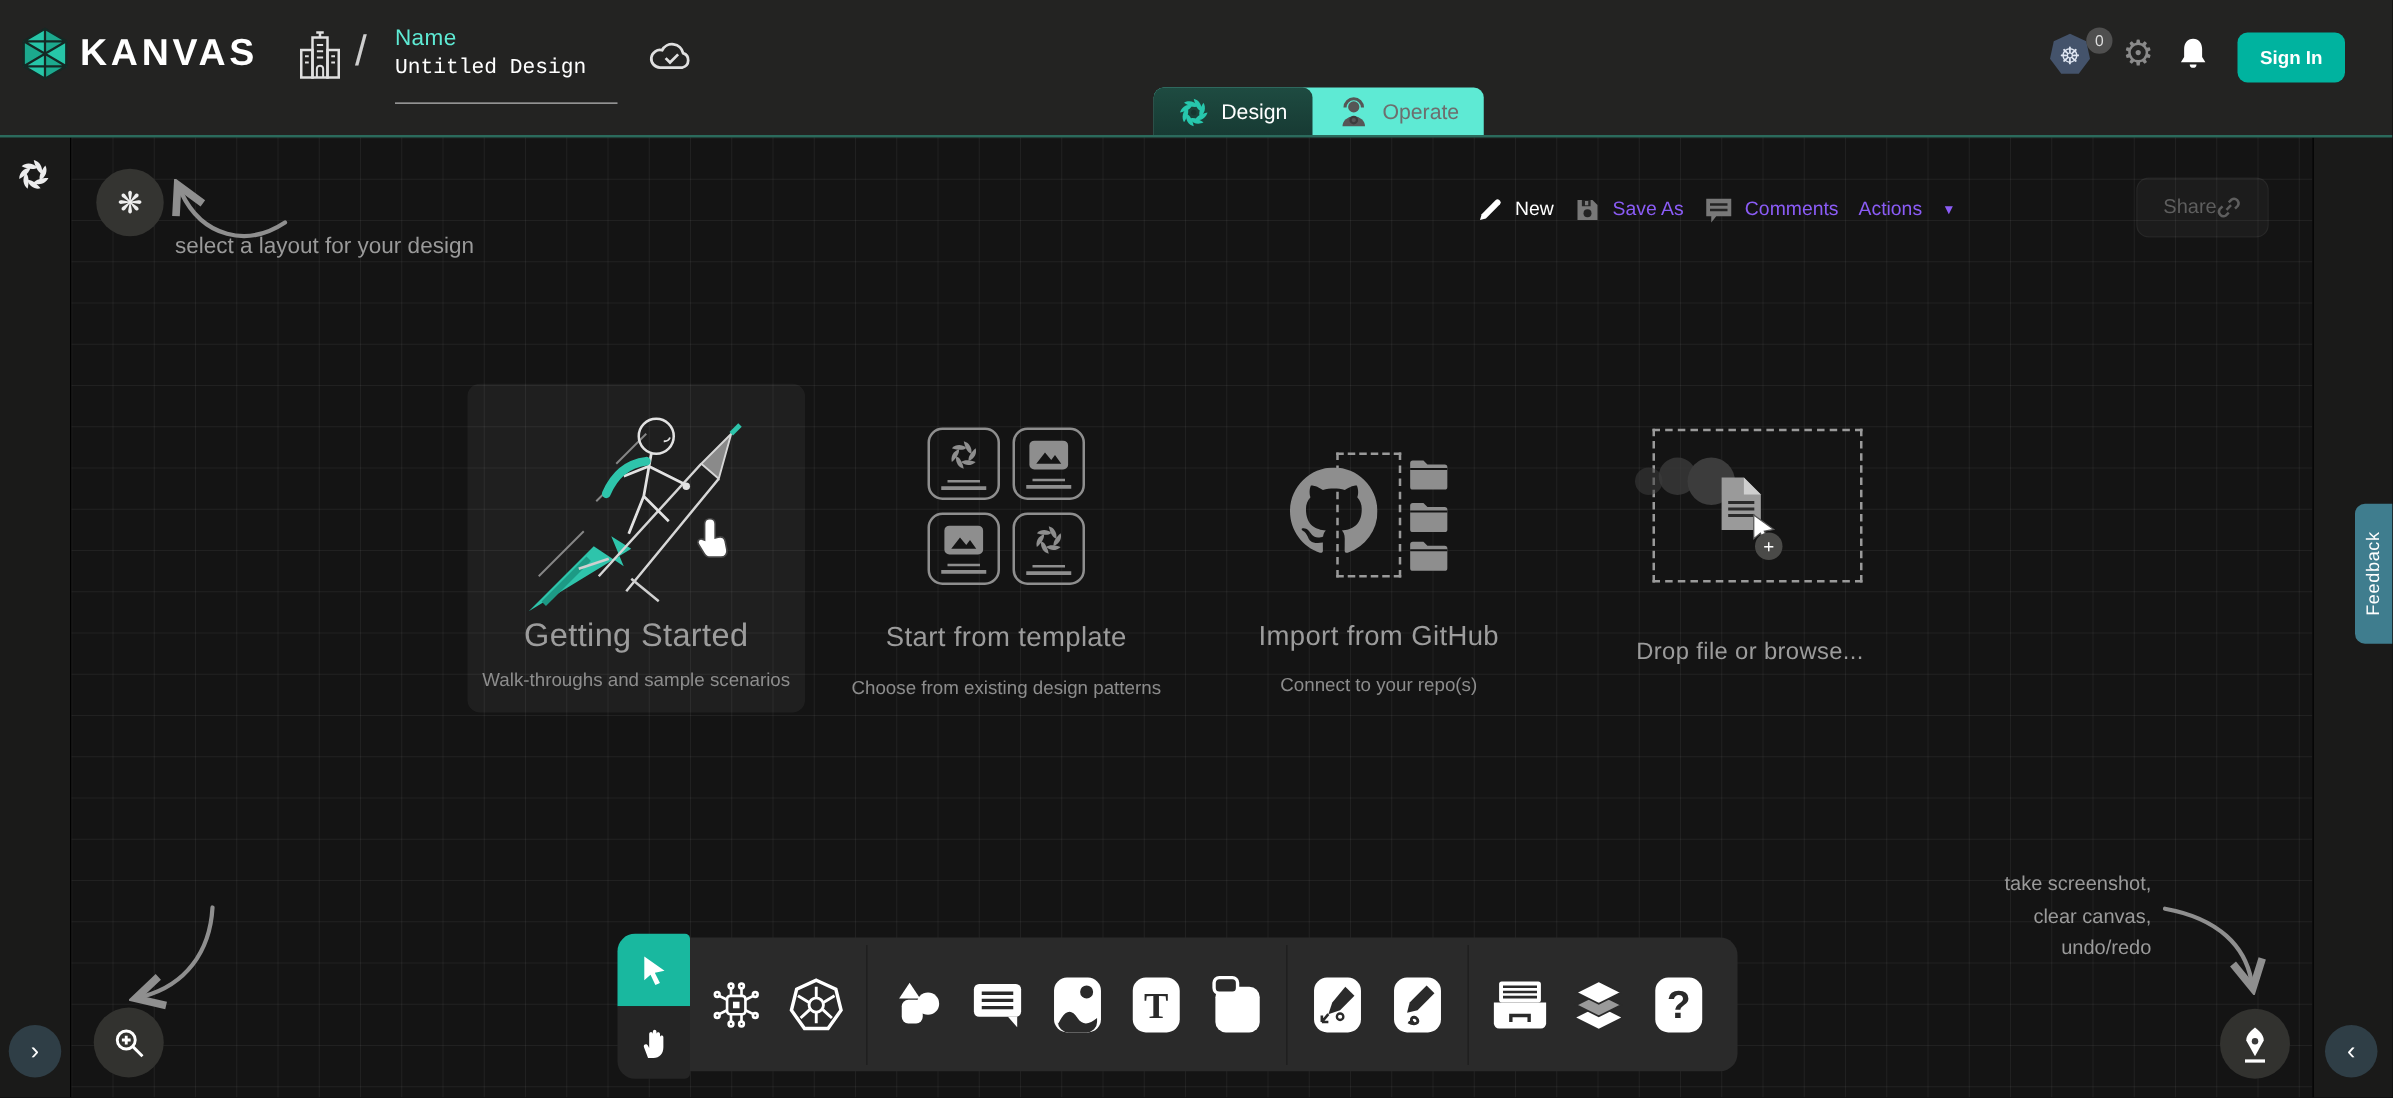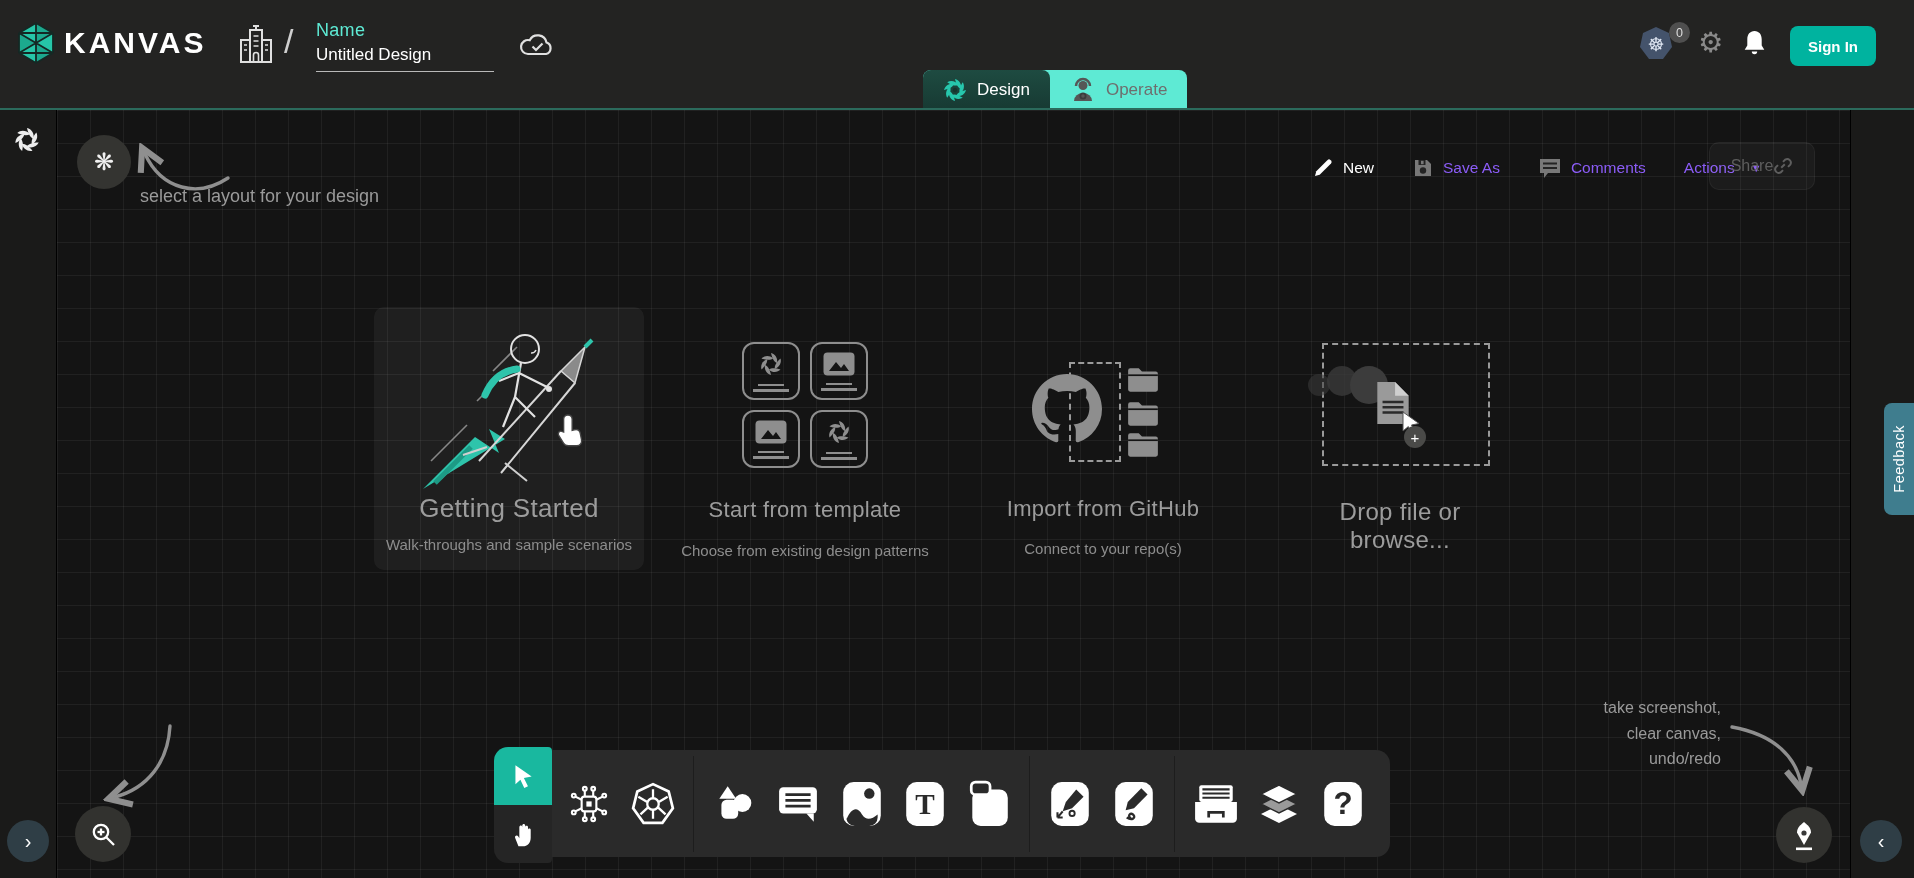--- a/index.html
+++ b/index.html
@@ -9,21 +9,21 @@
   .abs{position:absolute}
 
   
   .header{position:absolute;left:0;top:0;width:1914px;height:108px;background:#232322;z-index:5}
   .teal-line{position:absolute;left:0;top:108px;width:1914px;height:2px;background:#2b6a5c;z-index:6}
   .brand{position:absolute;left:64px;top:26px;font-size:30px;font-weight:800;letter-spacing:3px;color:#fff}
   .slash{position:absolute;left:284px;top:22px;font-size:34px;font-weight:300;color:#cfcfcf}
   .name-block{position:absolute;left:316px;top:20px}
   .name-label{font-size:18px;color:#5eead4;letter-spacing:.3px}
   .name-input{display:block;margin-top:4px;width:178px;background:transparent;border:none;outline:none;
-    border-bottom:1px solid #b9b9b9;color:#fff;font-size:17px;padding-bottom:6px;font-family:Liberation Sans, sans-serif}
+    border-bottom:1px solid #b9b9b9;color:#fff;font-size:17px;padding-bottom:18px;font-family:Liberation Mono, monospace}
   .tabbar{position:absolute;left:923px;top:70px;height:39px;display:flex;background:#5eead4;border-radius:8px 8px 0 0;z-index:7}
   .tab{display:flex;align-items:center;gap:10px;padding:0 20px;font-size:17px;cursor:pointer}
   .tab.active{background:linear-gradient(#1e4b41,#173a33);border-radius:8px 8px 0 0;color:#fff}
   .tab.inactive{color:#6e6e6e;border-radius:8px 8px 0 0}
   .kube-wrap{position:absolute;left:1638px;top:26px;width:52px;height:40px}
   .kube-badge{position:absolute;right:0;top:-4px;width:21px;height:21px;border-radius:50%;background:#4f4f4f;
     color:#ddd;font-size:12.5px;display:flex;align-items:center;justify-content:center}
   .gear{position:absolute;left:1698px;top:26px;font-size:28px;color:#8a8a8a;cursor:pointer}
   .bell{position:absolute;left:1742px;top:29px;cursor:pointer}
   .signin{position:absolute;left:1790px;top:26px;width:86px;height:40px;border:none;border-radius:8px;
@@ -44,21 +44,21 @@
     background-image:linear-gradient(rgba(255,255,255,.055) 1px,transparent 1px),
                      linear-gradient(90deg,rgba(255,255,255,.055) 1px,transparent 1px);
     background-size:33px 33px;z-index:1}
   .overlay-arrows{position:absolute;left:0;top:0;width:1914px;height:878px;pointer-events:none;z-index:3}
 
   .layout-btn{position:absolute;left:77px;top:135px;width:54px;height:54px;border-radius:50%;background:#343431;border:none;
     color:#f0f0f0;font-size:24px;display:flex;align-items:center;justify-content:center;cursor:pointer;z-index:2}
   .layout-hint{position:absolute;left:140px;top:186px;font-size:18px;color:#9a9a9a;z-index:2}
 
   
-  .tr-toolbar{position:absolute;left:1312px;top:146px;height:44px;display:flex;align-items:center;gap:38px;z-index:2}
+  .tr-toolbar{position:absolute;left:1181px;top:146px;height:44px;display:flex;align-items:center;gap:16px;z-index:2}
   .tr-item{display:flex;align-items:center;gap:9px;font-size:15.5px;cursor:pointer}
   .tr-item.active{color:#fff}
   .tr-item.dim{color:#8b5cf6}
   .share-btn{position:absolute;left:1709px;top:142px;width:106px;height:48px;border-radius:10px;border:1px solid rgba(255,255,255,.05);
     background:rgba(255,255,255,.035);display:flex;align-items:center;justify-content:center;padding:0 15px;
     color:#5e5e5e;font-size:16px;cursor:pointer;z-index:2;font-family:inherit}
 
   
   .card-title{position:absolute;width:100%;text-align:center;color:#9c9c9c;letter-spacing:.3px}
   .card-sub{position:absolute;width:100%;text-align:center;color:#8d8d8d;font-size:15px}
@@ -351,21 +351,21 @@
     <div class="blob" style="left:60px;top:36px;width:38px;height:38px"></div>
     <svg class="abs" style="left:85px;top:50px" width="36" height="46" viewBox="0 0 34 44">
       <path d="M2,2 h17 l13,13 v27 h-30 z" fill="#9a9a9a"></path>
       <path d="M19,2 v13 h13 z" fill="#cfcfcf"></path>
       <path d="M7,21 h20 M7,26 h20 M7,31 h20" stroke="#2a2a2a" stroke-width="2.4"></path>
     </svg>
     <svg class="abs" style="left:109px;top:80px" width="24" height="26" viewBox="0 0 24 26">
       <path d="M4,2 L20,13.5 L12.5,15 L16.5,23 L13,24.6 L9.3,16.6 L4,21 Z" fill="#fff" stroke="#555" stroke-width="1"></path>
     </svg>
     <div class="plus-badge">+</div>
-    <div class="card-title" style="top:168px;font-size:24px">Drop file or browse...</div>
+    <div class="card-title" style="top:181px;font-size:19px">Drop file or browse...</div>
   </div>
 
   <div class="br-hints">
     <div>take screenshot,</div>
     <div>clear canvas,</div>
     <div>undo/redo</div>
   </div>
 
   <button class="mag-btn">
     <svg width="27" height="27" viewBox="0 0 27 27" fill="none" stroke="#fff" stroke-width="2.3">

